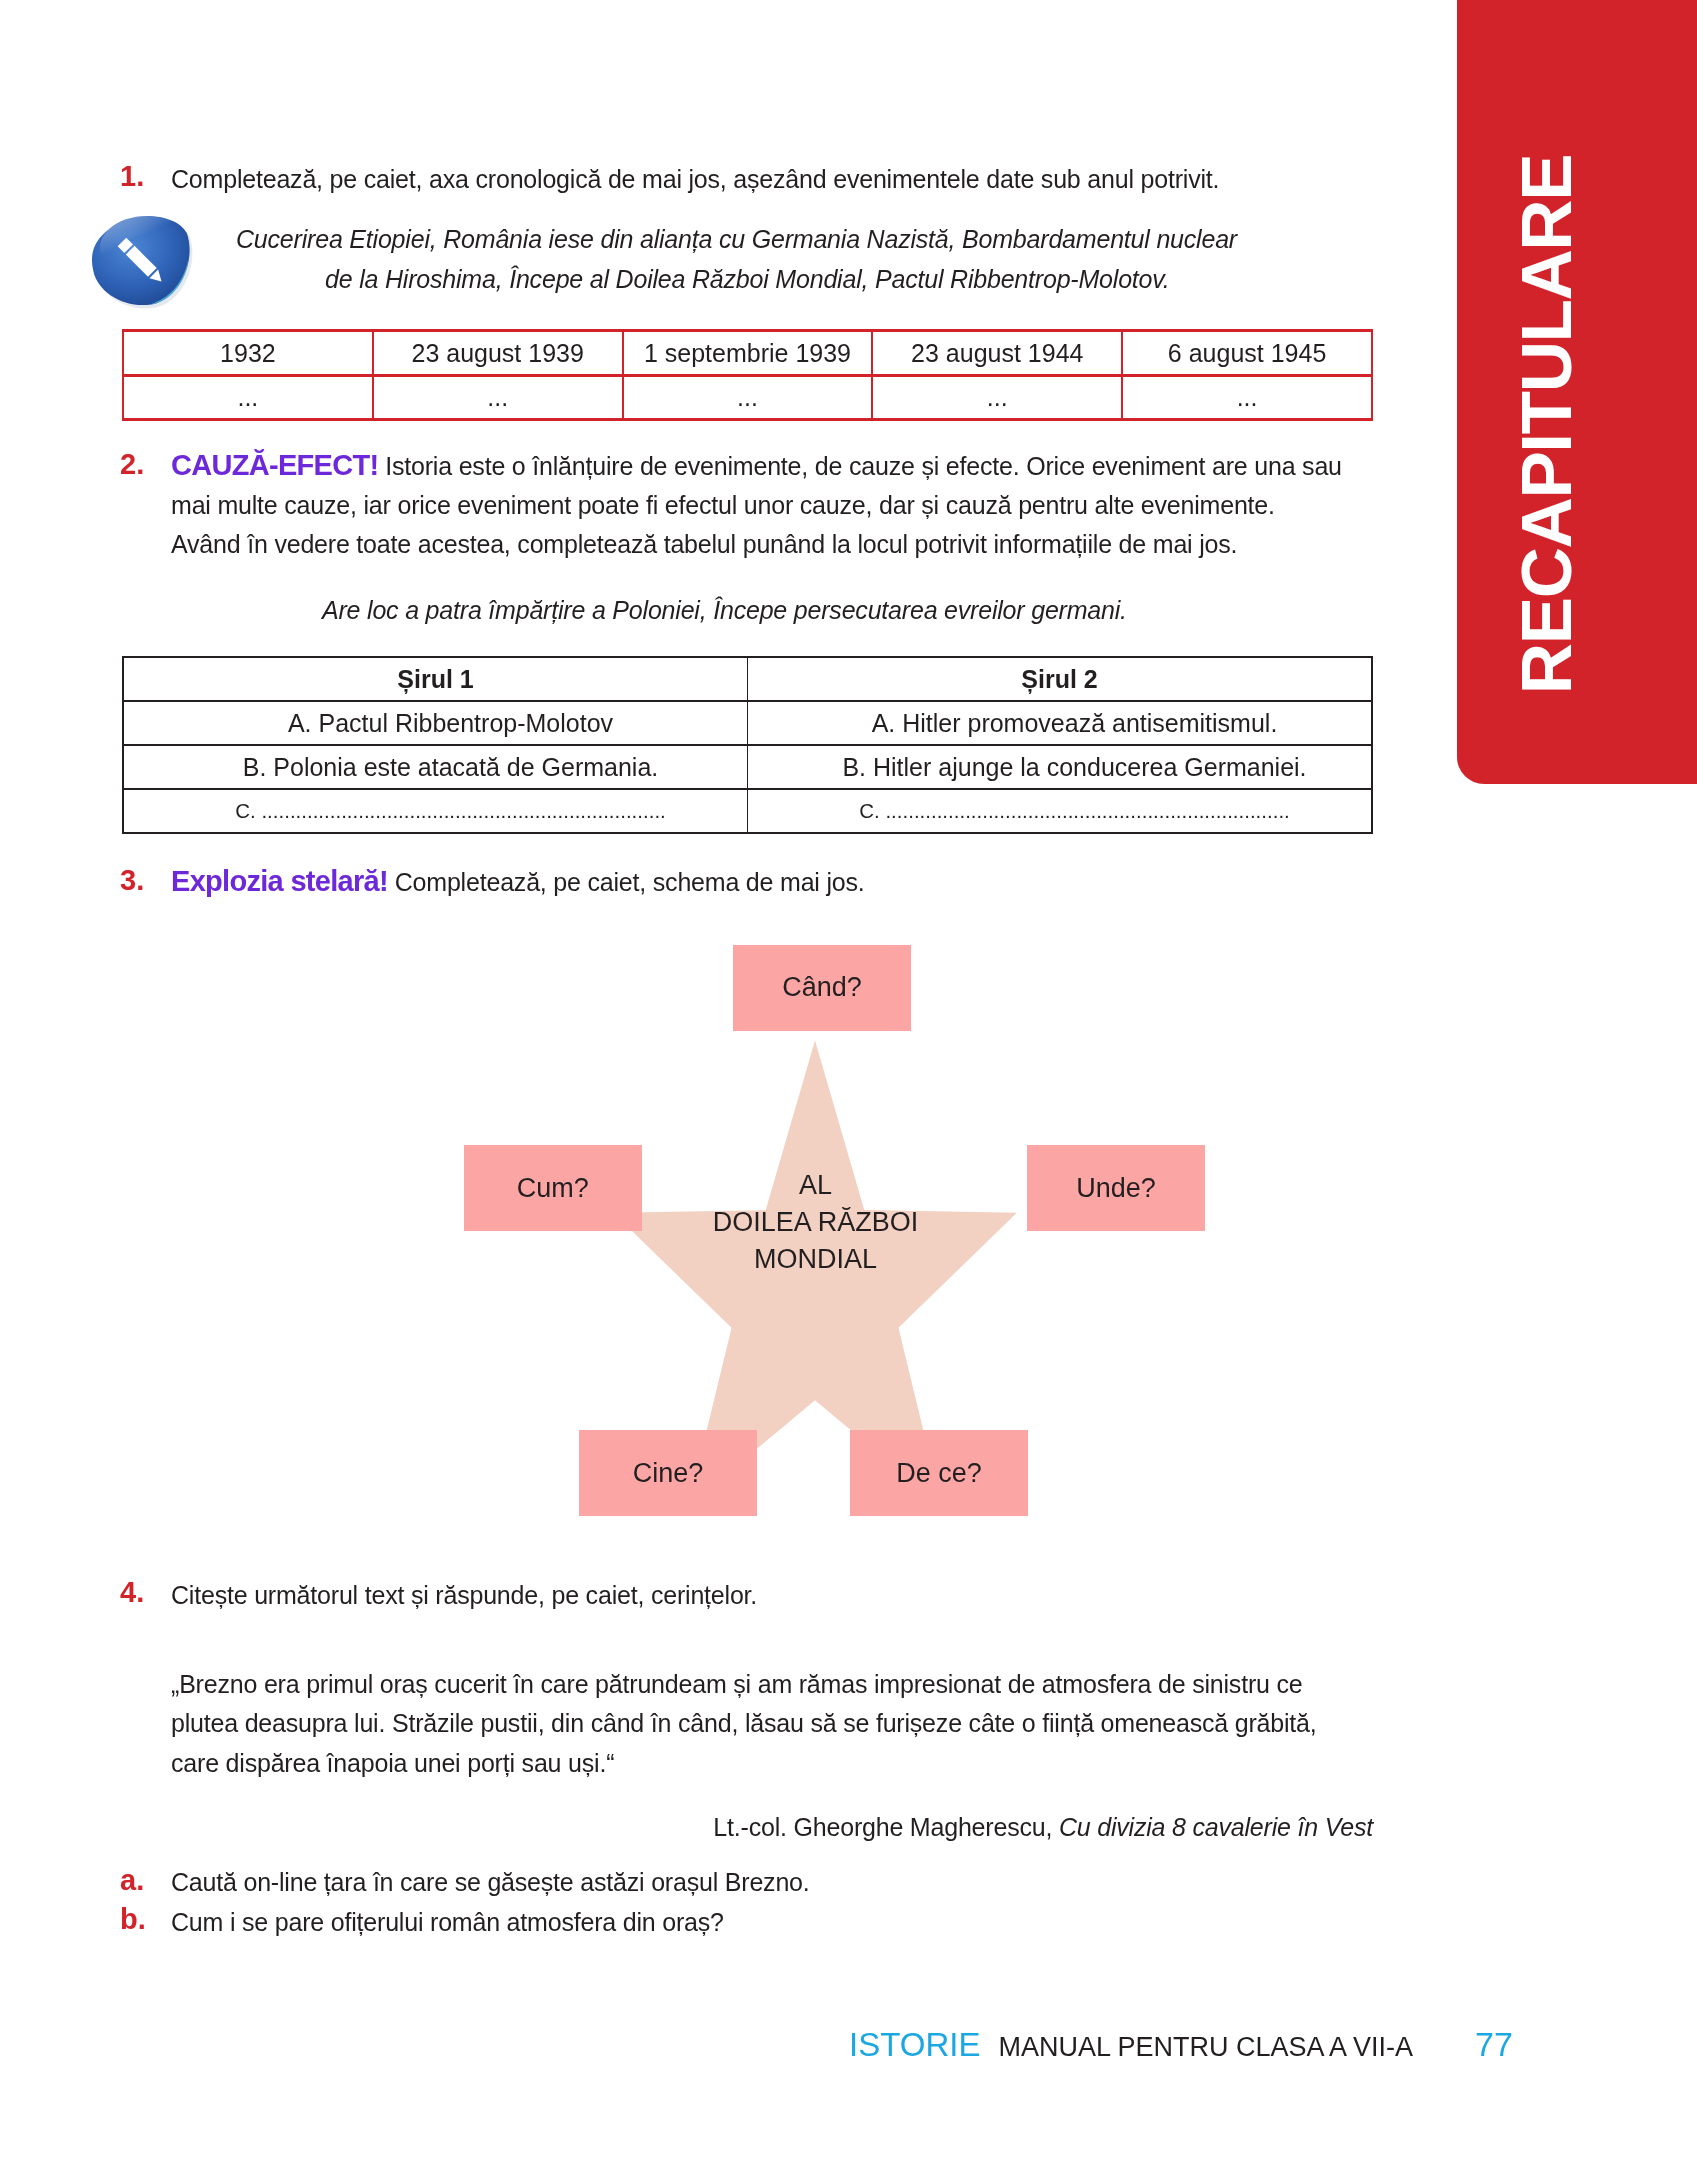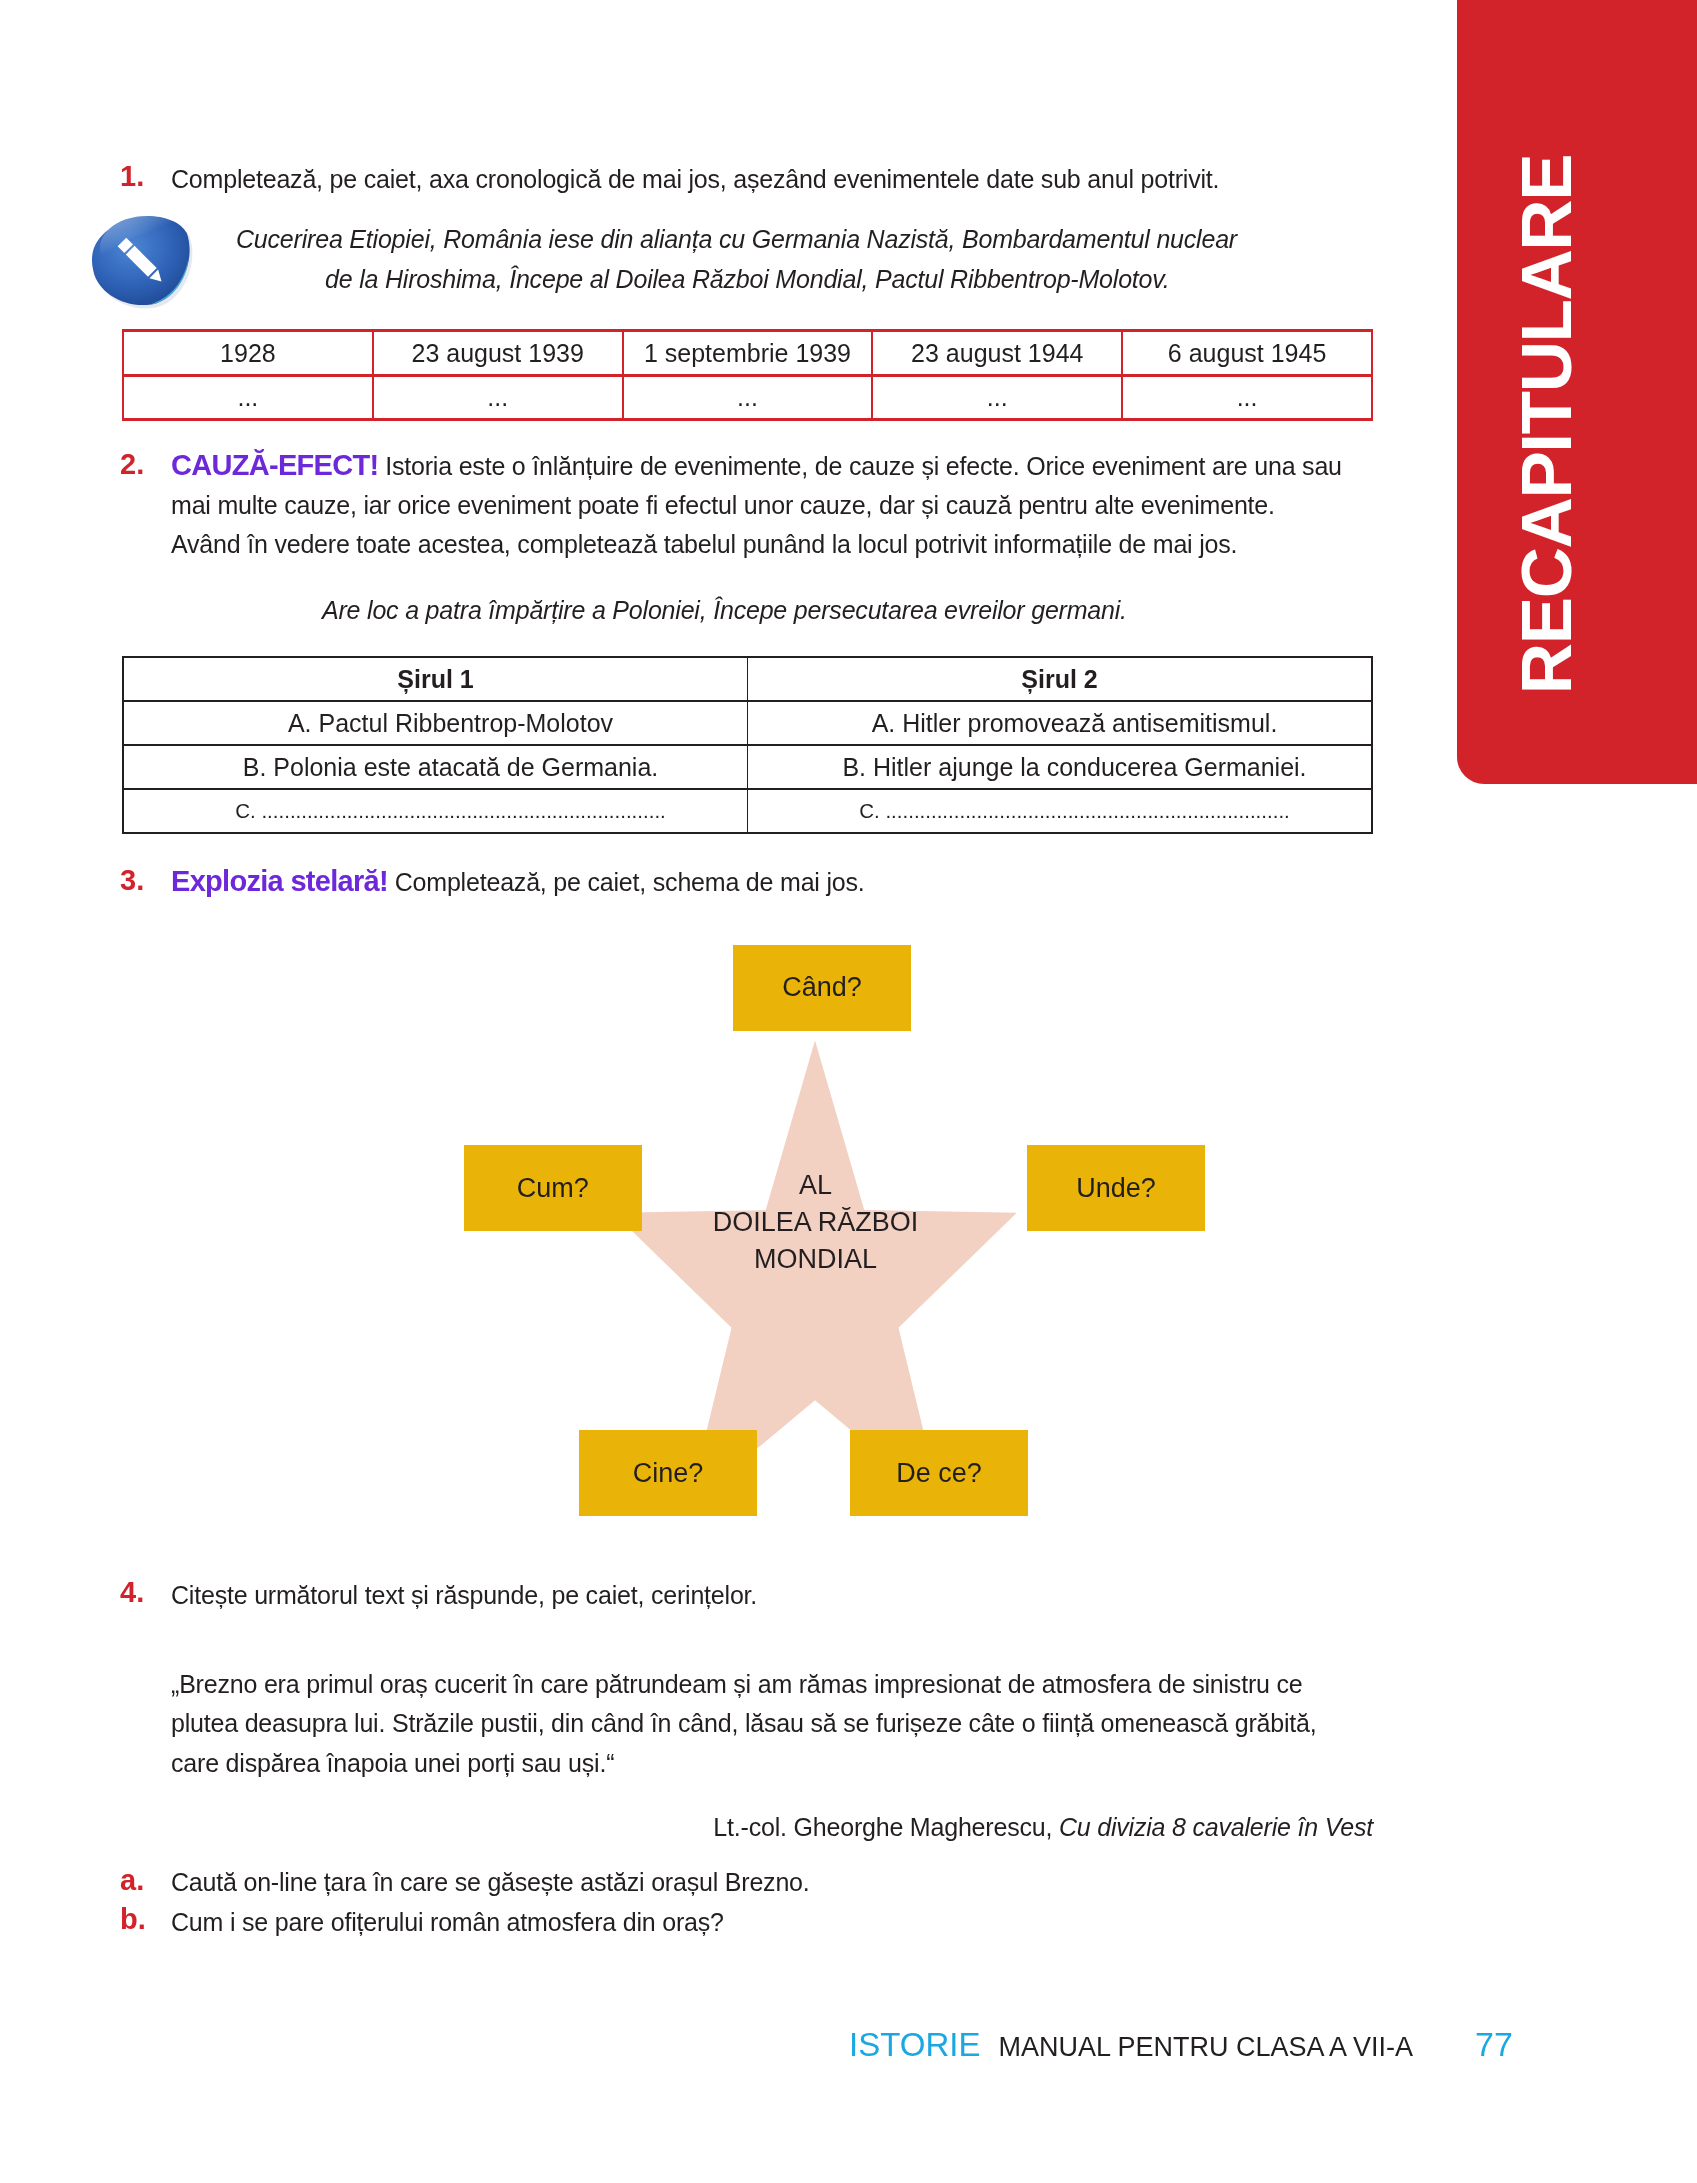--- a/index.html
+++ b/index.html
@@ -63,21 +63,21 @@
       font-weight: normal;
     }
     #cause-effect-table th { text-align: center; font-weight: bold; padding: 0; }
     #cause-effect-table td:first-child, #cause-effect-table th:first-child { border-left-width: 2.1px; }
     #cause-effect-table td:last-child, #cause-effect-table th:last-child { border-right-width: 2.1px; padding-left: 30px; }
     #cause-effect-table th:last-child { padding-left: 0; }
 
     
     #star-diagram { position: absolute; left: 411px; top: 931px; width: 808px; height: 602px; }
     .qbox {
-      position: absolute; background: #eab308; width: 178px; height: 86px;
+      position: absolute; background: #fca5a5; width: 178px; height: 86px;
       display: flex; align-items: center; justify-content: center;
       font-size: 27px; color: #231f20;
     }
     #star-center-text {
       position: absolute; left: 288px; top: 236px; width: 233px; text-align: center;
       font-size: 27px; line-height: 37px; color: #231f20;
     }
 
     
     #footer-subject { color: #1ba7e1; font-size: 33px; }
@@ -117,21 +117,21 @@
     <polygon points="66,-9 82,0 66,9" fill="#fff"></polygon>
   </g>
 </svg>
 
 <div class="text italic" style="left:223px; top:219px; width:1027px; text-align:center;">Cucerirea Etiopiei, România iese din alianța cu Germania Nazistă, Bombardamentul nuclear</div>
 <div class="text italic" style="left:325px; top:259px;">de la Hiroshima, Începe al Doilea Război Mondial, Pactul Ribbentrop-Molotov.</div>
 
 <table id="timeline-table">
   <tbody>
       <tr>
-    <td>1928</td>
+    <td>1932</td>
     <td>23 august 1939</td>
     <td>1 septembrie 1939</td>
     <td>23 august 1944</td>
     <td>6 august 1945</td>
   </tr>
   <tr>
     <td>...</td>
     <td>...</td>
     <td>...</td>
     <td>...</td>

